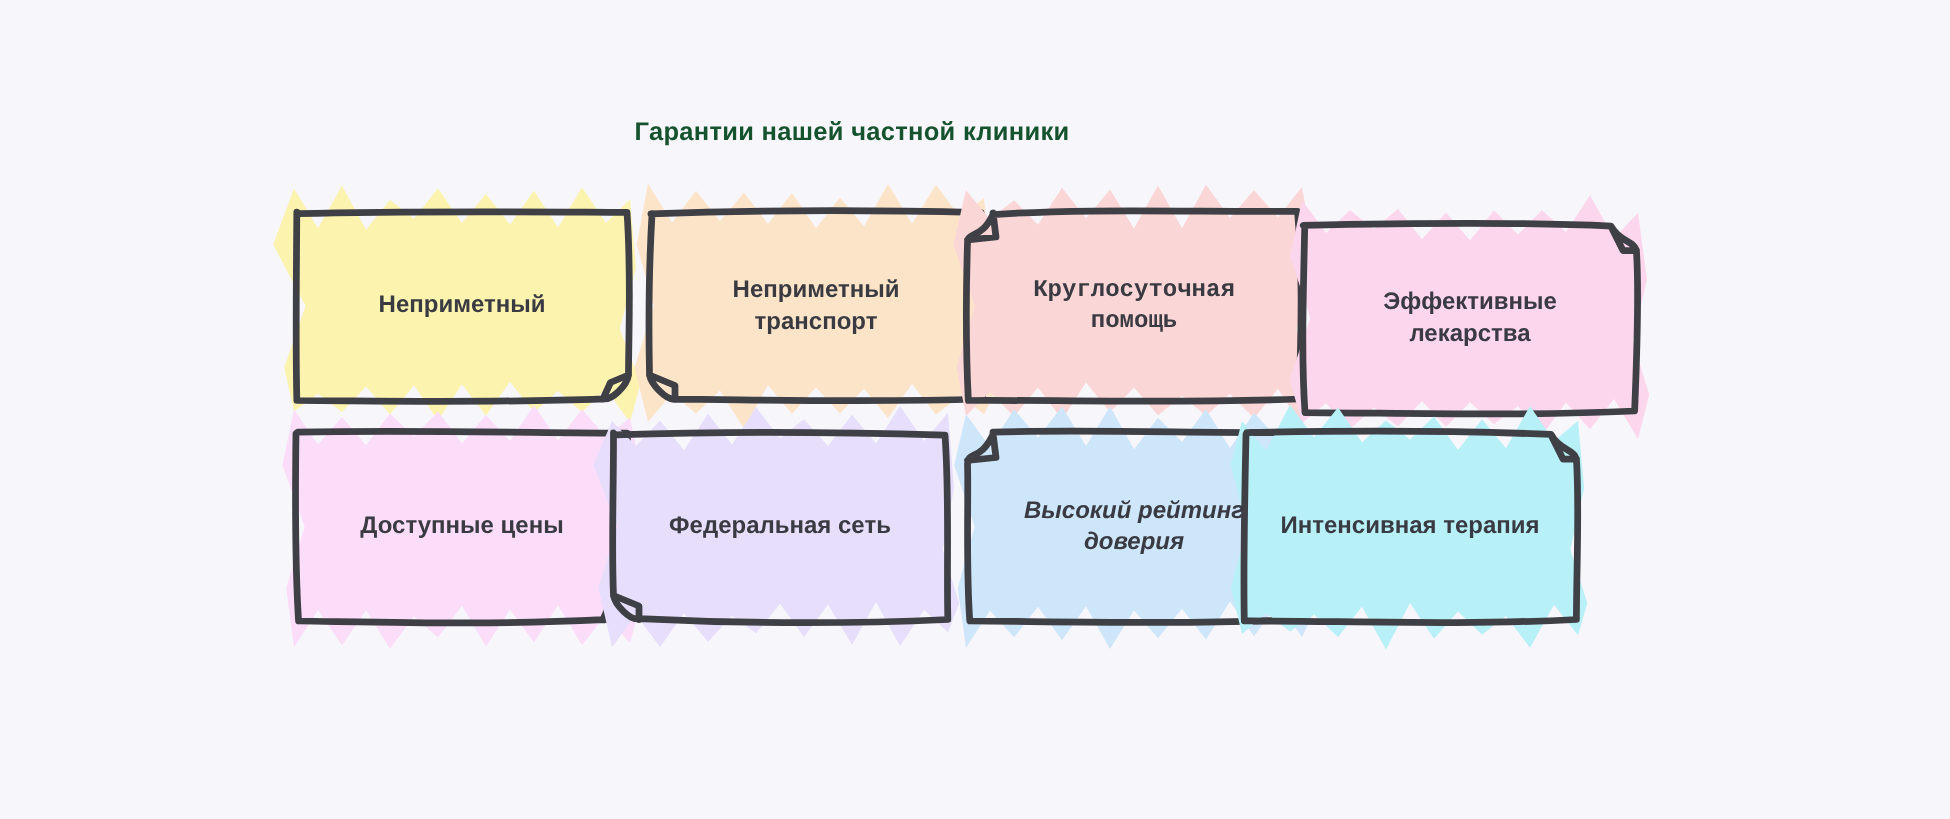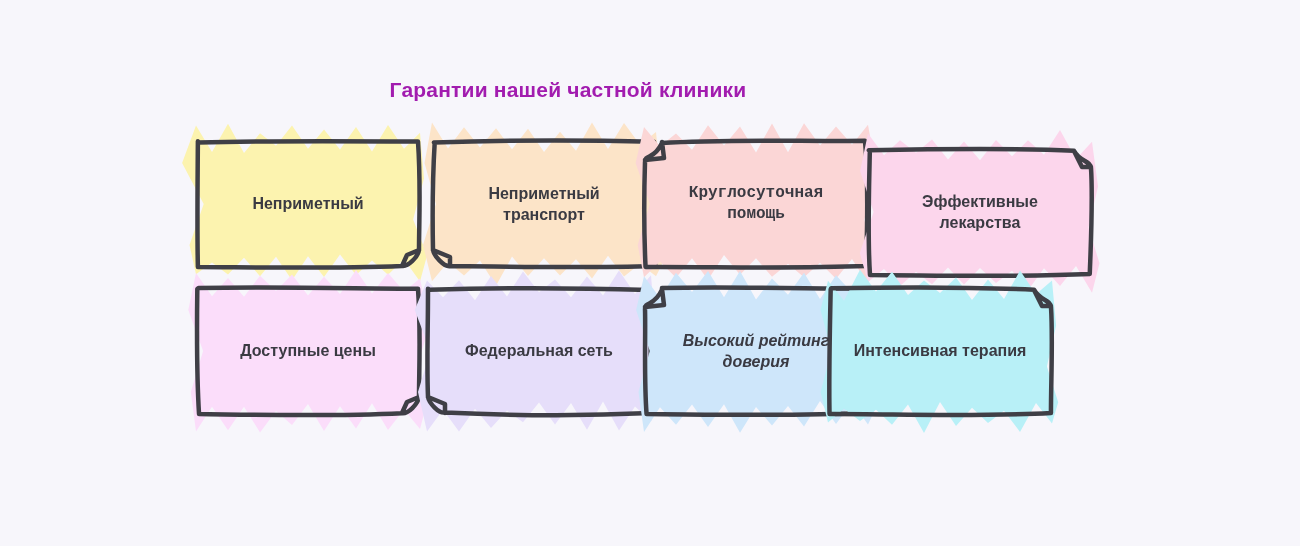--- a/index.html
+++ b/index.html
@@ -17,23 +17,23 @@
     position: relative;
     width: 1300px;
     height: 546px;
   }
   #page-title {
     position: absolute;
     top: 78px;
     left: 0;
     width: 1136px;
     text-align: center;
-    font-size: 21px;
+    font-size: 17px;
     font-weight: bold;
-    color: #a21caf;
+    color: #14532d;
     letter-spacing: 0.2px;
   }
   #cards-grid {
     position: absolute;
     top: 140px;
     left: 196px;
     width: 920px;
     height: 290px;
   }
   .card {
@@ -105,21 +105,21 @@
         </svg>
         <div class="card-label">Эффективные лекарства</div>
       </div>
       <div class="card" style="left: 0px; top: 147px;">
         <svg viewBox="-14 -14 252 156">
           <path d="M 0.0,-13.9 L 16.0,9.3 L 32.0,-9.0 L 48.0,9.8 L 64.0,-11.3 L 80.0,4.0 L 96.0,-12.6 L 112.0,8.6 L 128.0,-10.3 L 144.0,7.0 L 160.0,-16.9 L 176.0,6.6 L 192.0,-14.1 L 208.0,4.5 L 224.0,-8.5 L 233.8,38.4 L 220.8,79.4 L 231.1,115.2 L 224.0,141.9 L 208.0,122.6 L 192.0,143.1 L 176.0,116.3 L 160.0,141.4 L 144.0,119.3 L 128.0,144.0 L 112.0,116.9 L 96.0,138.0 L 80.0,123.9 L 64.0,145.5 L 48.0,119.8 L 32.0,143.2 L 16.0,119.8 L 0.0,144.5 L -5.2,105.0 L 7.1,64.0 L -7.7,23.0 Z" fill="#fbddfa"></path>
           <path d="M 2.554220271927407,1.058521747709495 C 78.39999999999999,-0.37135984859026966 156.79999999999998,1.473950768296584 222,1.7345731739581438 C 225,44.8 223,83.2 223,110 C 222,117 212,127 206,126.15061855379055 C 134.4,129.79370555970524 67.2,127.95151729683928 3.0377622614790507,127 C 0.6779165276689066,89.6 0.7551221851981814,44.8 1.3131170275216535,2.0755705600956316 Z M 206,126 L 211,115 L 223,110" fill="none" stroke="#3f3f46" stroke-width="4.5" stroke-linejoin="round" stroke-linecap="round"></path>
         </svg>
         <div class="card-label">Доступные цены</div>
       </div>
-      <div class="card" style="left: 231px; top: 147px;">
+      <div class="card" style="left: 212px; top: 147px;">
         <svg viewBox="-14 -14 252 156">
           <path d="M 0.0,-6.4 L 16.0,10.3 L 32.0,-6.7 L 48.0,13.2 L 64.0,-11.1 L 80.0,9.4 L 96.0,-15.5 L 112.0,5.2 L 128.0,-7.5 L 144.0,10.3 L 160.0,-10.5 L 176.0,8.6 L 192.0,-16.4 L 208.0,7.0 L 224.0,-11.8 L 228.0,38.4 L 220.5,79.4 L 231.5,115.2 L 224.0,134.5 L 208.0,119.5 L 192.0,143.6 L 176.0,114.4 L 160.0,142.8 L 144.0,116.0 L 128.0,137.6 L 112.0,115.5 L 96.0,135.2 L 80.0,123.5 L 64.0,140.9 L 48.0,121.8 L 32.0,144.4 L 16.0,122.7 L 0.0,144.5 L -9.0,105.0 L 3.4,64.0 L -12.3,23.0 Z" fill="#e6defa"></path>
           <path d="M 2.115280056612231,2.8401980409585863 C 78.39999999999999,0.3685629851969719 156.79999999999998,1.1015528684954872 222,3.0894423495463297 C 225,44.8 223,89.6 223.8965441713559,126 C 145.6,129.62982244576784 67.2,127.80774030778917 18,125.41465444593442 C 12,127 2,116 1,110 C -0.42018098794863606,76.8 1.138811398175923,38.4 0.9789423943399185,1.6389632944199086 Z M 1,110 L 18,117 L 18,126" fill="none" stroke="#3f3f46" stroke-width="4.5" stroke-linejoin="round" stroke-linecap="round"></path>
         </svg>
         <div class="card-label">Федеральная сеть</div>
       </div>
       <div class="card" style="left: 448px; top: 147px; font-style: italic;">
         <svg viewBox="-14 -14 252 156">
           <path d="M 0.0,-10.8 L 16.0,11.0 L 32.0,-14.2 L 48.0,4.9 L 64.0,-16.0 L 80.0,10.3 L 96.0,-16.0 L 112.0,12.5 L 128.0,-8.5 L 144.0,7.7 L 160.0,-14.3 L 176.0,11.9 L 192.0,-11.8 L 208.0,5.4 L 224.0,-7.0 L 234.7,38.4 L 218.4,79.4 L 234.5,115.2 L 224.0,137.6 L 208.0,115.2 L 192.0,137.1 L 176.0,114.0 L 160.0,139.4 L 144.0,118.9 L 128.0,138.5 L 112.0,119.9 L 96.0,145.7 L 80.0,117.2 L 64.0,139.9 L 48.0,117.5 L 32.0,137.8 L 16.0,120.2 L 0.0,144.9 L -5.5,105.0 L 5.8,64.0 L -7.9,23.0 Z" fill="#cee6fa"></path>
           <path d="M 18,1.0314805747156406 C 78.39999999999999,-0.7988647931250115 156.79999999999998,1.7727989205963905 221,1.3839241035207752 C 225,44.8 223,89.6 222.54422531162587,126 C 145.6,129.3115882880574 67.2,127.45805893021546 2.549140168050835,127 C -0.21284866287039997,89.6 1.7374000558338127,44.8 1,22 C 1,14 10,20 18,2.6809165963348542 Z M 1,20 L 20,18 L 18,2" fill="none" stroke="#3f3f46" stroke-width="4.5" stroke-linejoin="round" stroke-linecap="round"></path>

